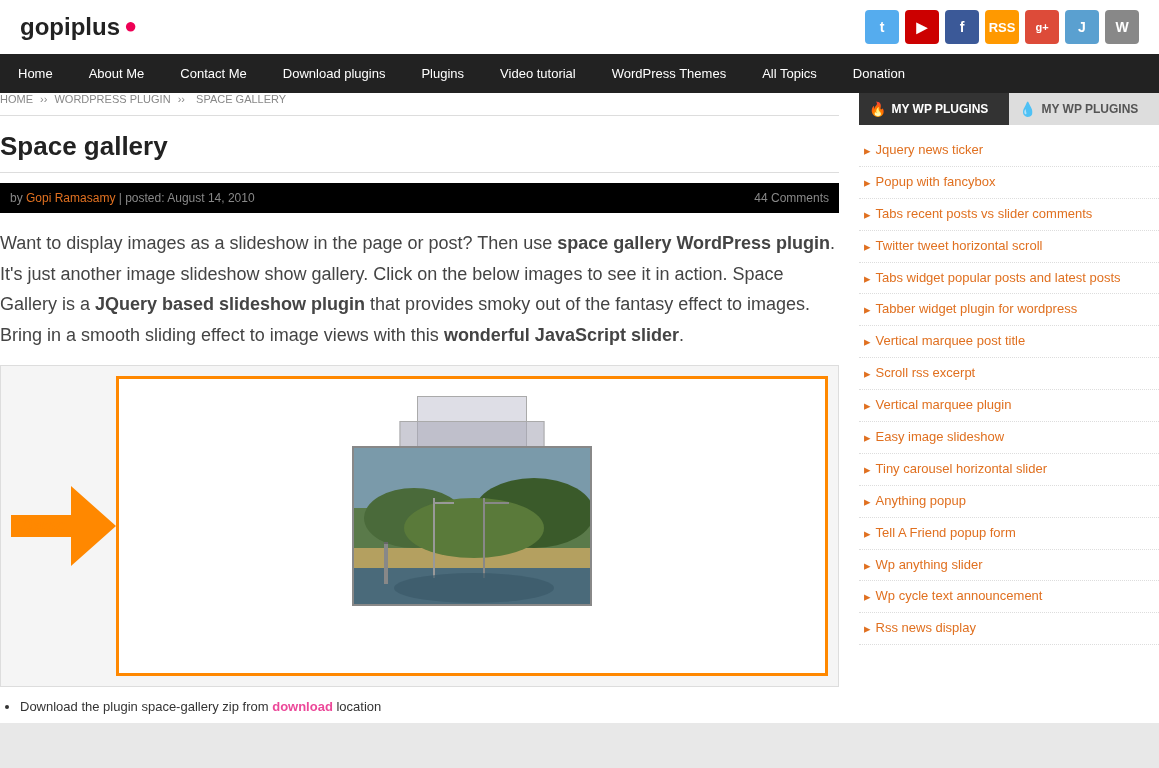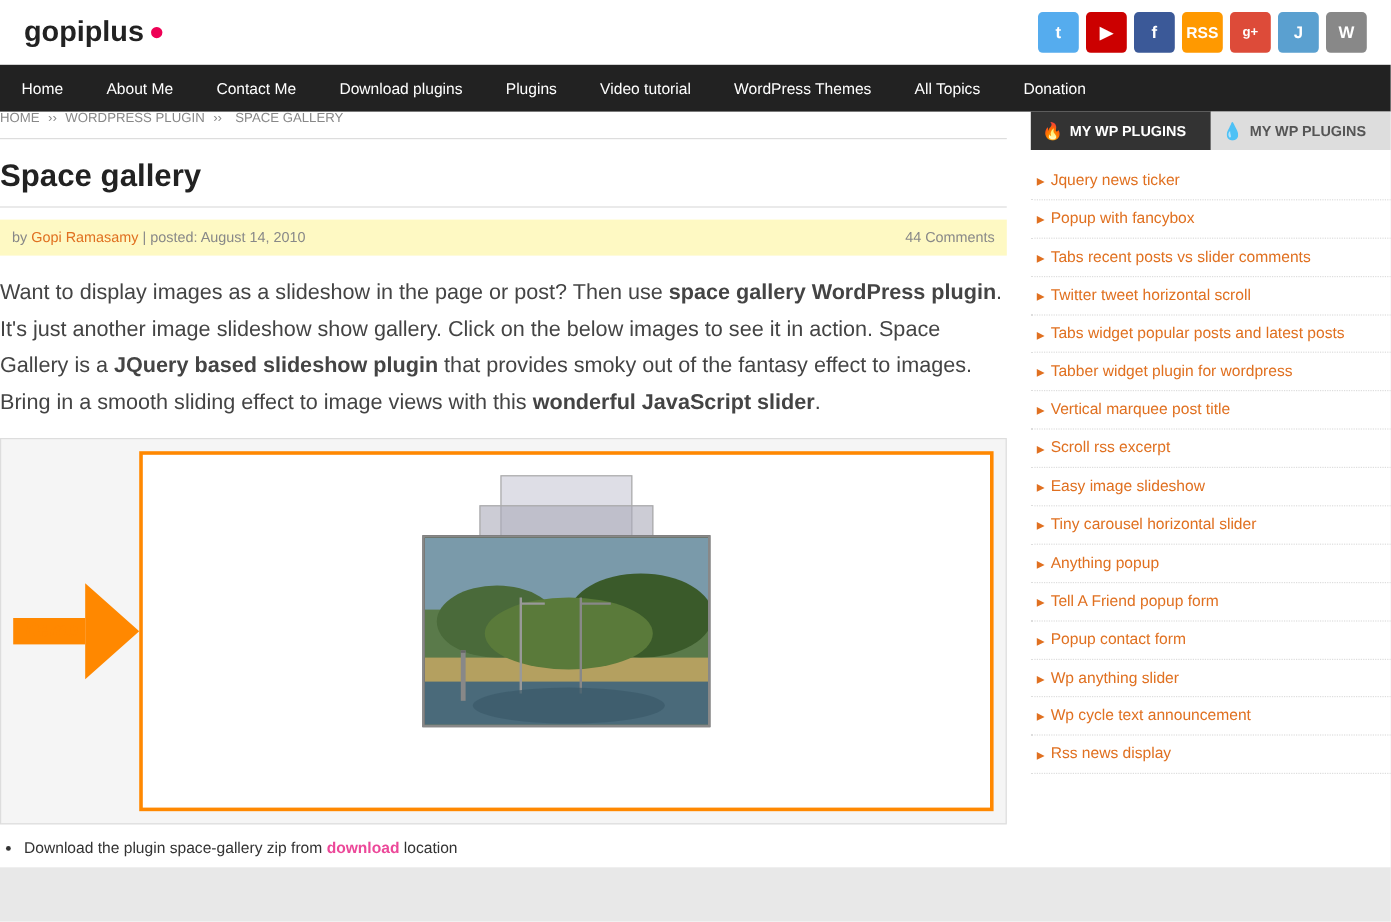--- a/index.html
+++ b/index.html
@@ -27,21 +27,21 @@
     #wrapper { max-width: 1159px; margin: 0 auto; background: #fff; }
     #content-area { display: flex; gap: 20px; }
 
     
     #main { flex: 1; min-width: 0; }
     #breadcrumb { font-size: 11px; color: #888; margin-bottom: 15px; padding-bottom: 10px; border-bottom: 1px solid #ddd; }
     #breadcrumb a { color: #888; text-decoration: none; }
     #breadcrumb span { margin: 0 4px; }
 
     #post-title { font-size: 26px; font-weight: bold; color: #222; margin-bottom: 10px; padding-bottom: 10px; border-bottom: 1px solid #ddd; }
-    #post-meta { font-size: 12px; color: #888; margin-bottom: 15px; background: #fef9c3; padding: 8px 10px; display: flex; justify-content: space-between; align-items: center; }
+    #post-meta { font-size: 12px; color: #888; margin-bottom: 15px; background: #000000; padding: 8px 10px; display: flex; justify-content: space-between; align-items: center; }
     #post-meta a { color: #e07020; text-decoration: none; }
 
     #post-content { line-height: 1.7; color: #444; font-size: 18px; margin-bottom: 15px; }
     #post-content strong { font-weight: bold; }
 
     
     #demo-area { display: flex; align-items: center; border: 1px solid #ddd; padding: 10px; margin: 10px 0; position: relative; background: #f5f5f5; min-height: 320px; }
     .demo-arrow-container { position: relative; display: flex; align-items: center; }
     .arrow-body { width: 60px; height: 22px; background: #f80; }
     .arrow-head { width: 0; height: 0; border-top: 40px solid transparent; border-bottom: 40px solid transparent; border-left: 45px solid #f80; }
@@ -227,33 +227,33 @@
           <li>
             <a href="#">Tabber widget plugin for wordpress</a>
           </li>
           <li>
             <a href="#">Vertical marquee post title</a>
           </li>
           <li>
             <a href="#">Scroll rss excerpt</a>
           </li>
           <li>
+            <a href="#">Vertical marquee plugin</a>
+          </li>
+          <li>
             <a href="#">Easy image slideshow</a>
           </li>
           <li>
             <a href="#">Tiny carousel horizontal slider</a>
           </li>
           <li>
             <a href="#">Anything popup</a>
           </li>
           <li>
             <a href="#">Tell A Friend popup form</a>
-          </li>
-          <li>
-            <a href="#">Popup contact form</a>
           </li>
           <li>
             <a href="#">Wp anything slider</a>
           </li>
           <li>
             <a href="#">Wp cycle text announcement</a>
           </li>
           <li>
             <a href="#">Rss news display</a>
           </li>

